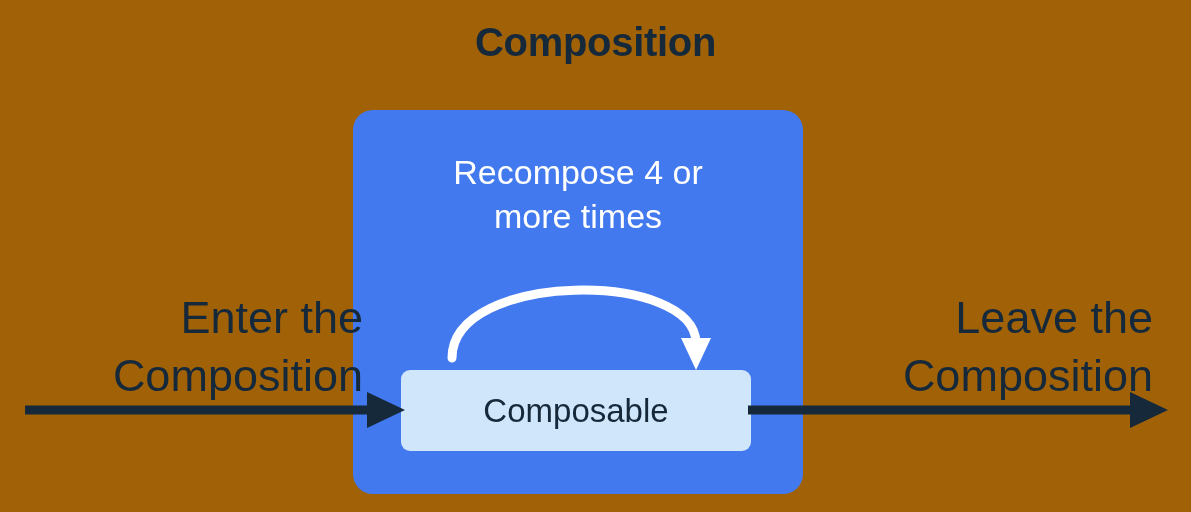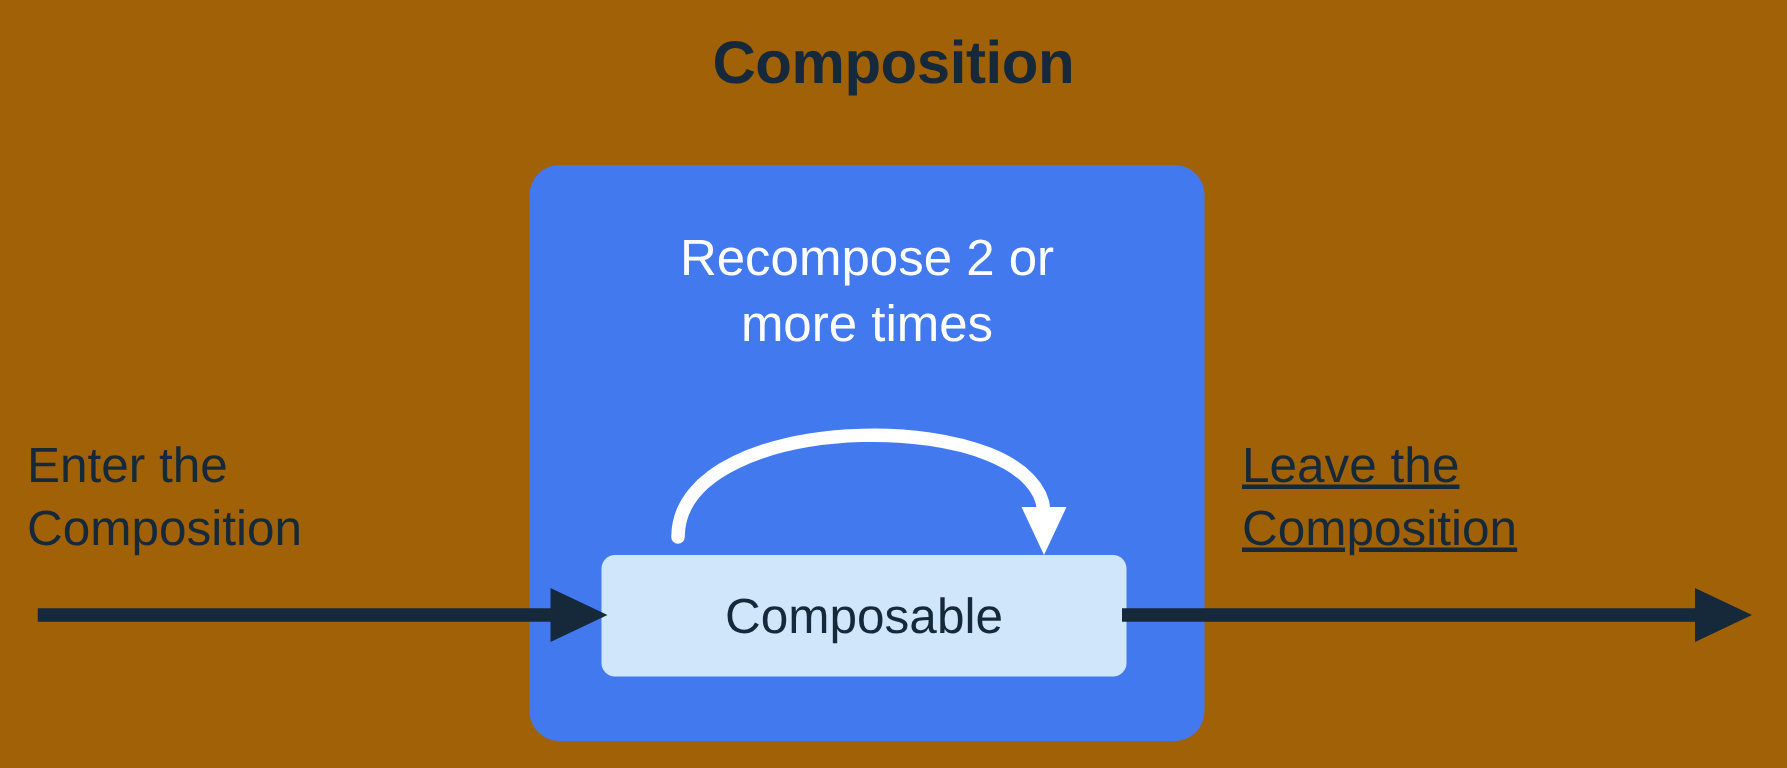--- a/index.html
+++ b/index.html
@@ -97,48 +97,47 @@
     position: absolute;
     left: 748px;
     top: 385px;
     width: 420px;
     height: 50px;
   }
 
   
   .side-label {
     position: absolute;
-    text-align: left;
-    font-size: 33px;
+    text-align: right;
+    font-size: 45px;
     color: #16293a;
     line-height: 1.28;
     white-space: pre-line;
   }
   #enter-label {
     left: 18px;
     top: 289px;
     width: 345px;
   }
   #leave-label {
-    left: 828px;
+    left: 808px;
     top: 289px;
     width: 345px;
-    text-decoration: underline;
   }
 </style>
 </head>
 <body>
 
 <div id="canvas">
 
   <div id="title">Composition</div>
 
   <div id="composition-box"></div>
 
-  <div id="recompose-caption">Recompose 2 or
+  <div id="recompose-caption">Recompose 4 or
 more times</div>
 
   <svg id="loop-arrow" viewBox="0 0 290 130" xmlns="http://www.w3.org/2000/svg">
     <path d="M 22 118
              C 22 30, 268 30, 266 104" fill="none" stroke="#ffffff" stroke-width="9" stroke-linecap="round"></path>
     <path d="M 251 98 L 281 98 L 266 130 Z" fill="#ffffff"></path>
   </svg>
 
   <div id="composable-node">
     <span id="composable-label">Composable</span>

